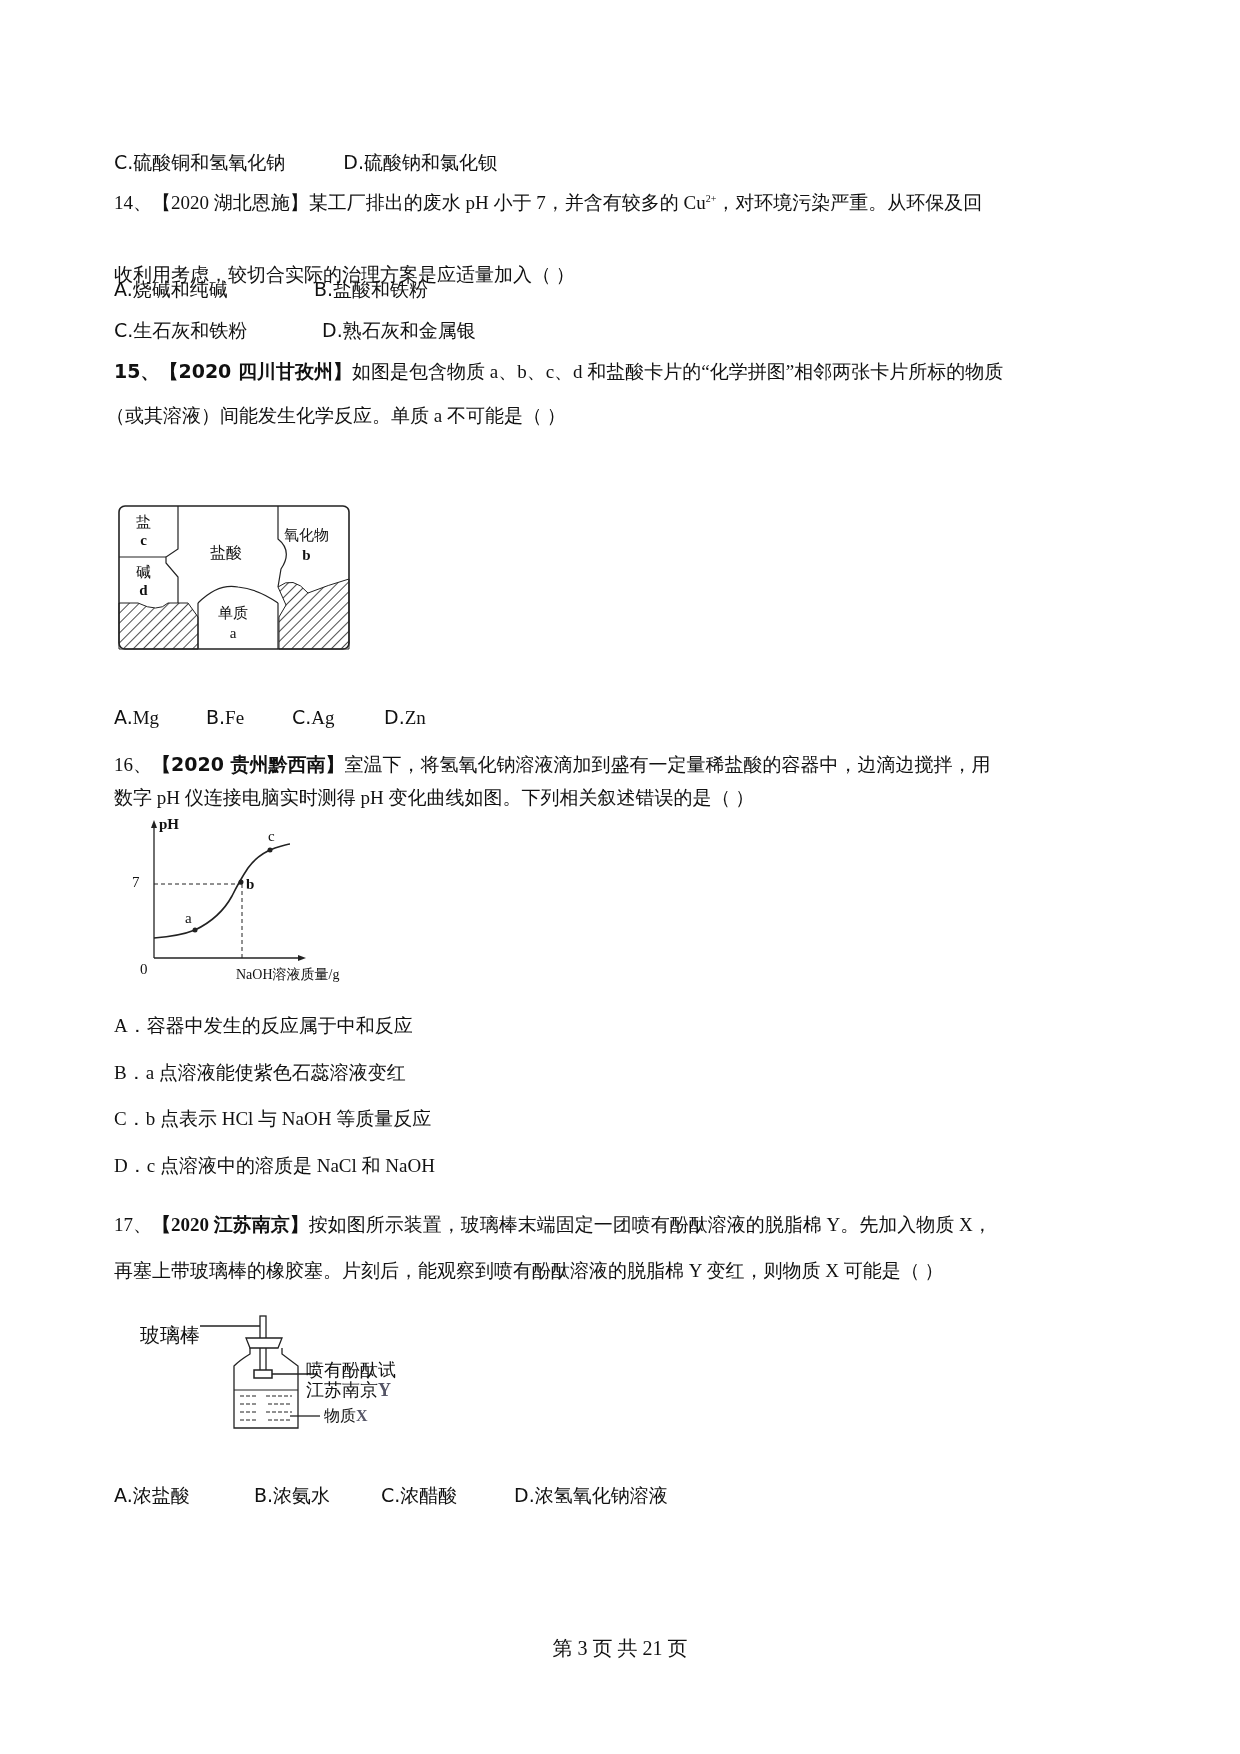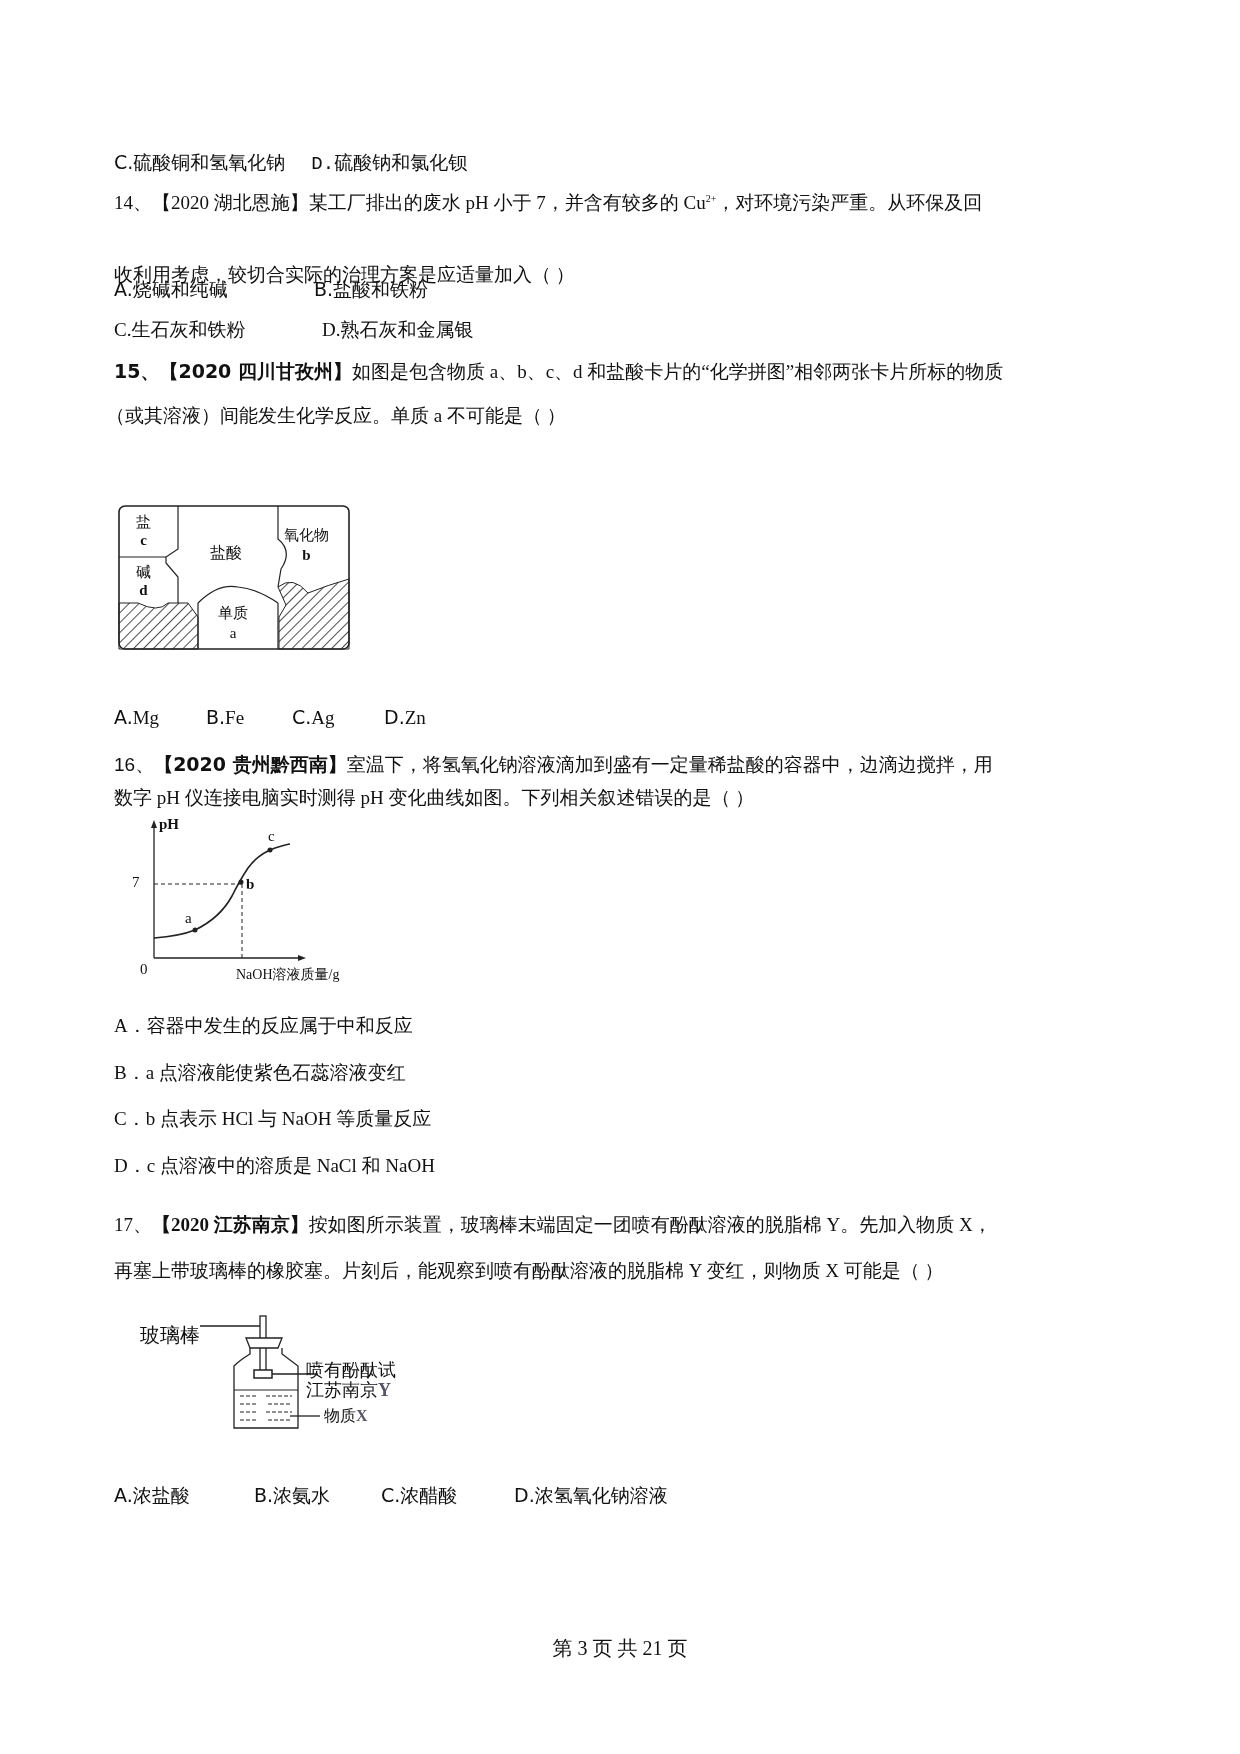--- a/index.html
+++ b/index.html
@@ -12,31 +12,31 @@
   sup { font-size:10px; vertical-align:top; position:relative; top:-4px; }
   .fig { position:absolute; }
   .footer { position:absolute; left:0; width:1240px; top:1635px; text-align:center;
             font-family:"Liberation Serif","DejaVu Serif",serif; font-size:20px; }
 </style>
 </head>
 <body>
 
 <div class="line" style="top:150px;">
   <span class="opt">C.硫酸铜和氢氧化钠</span>
-  <span class="opt" style="margin-left:20px;font-family:Liberation Mono, monospace;">D.硫酸钠和氯化钡</span>
+  <span class="opt" style="margin-left:52px;">D.硫酸钠和氯化钡</span>
 </div>
 
 <div class="line serif" style="top:191px;">
   <span>14、</span><span>【2020 湖北恩施】</span><span>某工厂排出的废水 pH 小于 7，并含有较多的 Cu</span><sup>2+</sup><span>，对环境污染严重。从环保及回</span>
 </div>
 <div class="line serif" style="top:236px;margin-top:27px;">收利用考虑，较切合实际的治理方案是应适量加入（     ）</div>
 <div class="line" style="top:277px;">
   <span class="opt" style="width:200px;">A.烧碱和纯碱</span><span class="opt">B.盐酸和铁粉</span>
 </div>
-<div class="line" style="top:318px;font-family:Liberation Serif, serif;">
+<div class="line" style="top:318px;">
   <span class="opt" style="width:208px;">C.生石灰和铁粉</span><span class="opt">D.熟石灰和金属银</span>
 </div>
 
 <div class="line serif" style="top:359px;">
   <span class="b" style="font-family:'DejaVu Sans',sans-serif;">15、</span><span class="b" style="font-family:'DejaVu Sans',sans-serif;">【2020 四川甘孜州】</span><span>如图是包含物质 a、b、c、d 和盐酸卡片的“化学拼图”相邻两张卡片所标的物质</span>
 </div>
 <div class="line serif" style="top:404px; left:106px;">（或其溶液）间能发生化学反应。单质 a 不可能是（     ）</div>
 
 <div class="fig" style="left:118px; top:505px; width:232px; height:145px;">
   <svg width="232" height="145" viewBox="0 0 232 145">
@@ -71,21 +71,21 @@
     <div>单质</div>
     <div class="serif">a</div>
   </div>
 </div>
 
 <div class="line" style="top:705px;">
   <span class="opt" style="width:92px;"><span>A.</span><span class="serif">Mg</span></span><span class="opt" style="width:86px;"><span>B.</span><span class="serif">Fe</span></span><span class="opt" style="width:92px;"><span>C.</span><span class="serif">Ag</span></span><span class="opt"><span>D.</span><span class="serif">Zn</span></span>
 </div>
 
 <div class="line serif" style="top:752px;">
-  <span style="font-family:Liberation Sans, sans-serif;">16、</span><span class="b" style="font-family:'DejaVu Sans',sans-serif;">【2020 贵州黔西南】</span><span>室温下，将氢氧化钠溶液滴加到盛有一定量稀盐酸的容器中，边滴边搅拌，用</span>
+  <span style="font-family:Liberation Serif, serif;">16、</span><span class="b" style="font-family:'DejaVu Sans',sans-serif;">【2020 贵州黔西南】</span><span>室温下，将氢氧化钠溶液滴加到盛有一定量稀盐酸的容器中，边滴边搅拌，用</span>
 </div>
 <div class="line serif" style="top:786px;">数字 pH 仪连接电脑实时测得 pH 变化曲线如图。下列相关叙述错误的是（       ）</div>
 
 <div class="fig" style="left:140px; top:818px; width:250px; height:170px;">
   <svg width="250" height="170" viewBox="0 0 250 170">
     <line x1="14" y1="140" x2="14" y2="6" stroke="#222" stroke-width="1.3"></line>
     <polygon points="11,10 14,2 17,10" fill="#222"></polygon>
     <line x1="14" y1="140" x2="162" y2="140" stroke="#222" stroke-width="1.3"></line>
     <polygon points="158,137 166,140 158,143" fill="#222"></polygon>
     <line x1="14" y1="66" x2="102" y2="66" stroke="#222" stroke-width="1" stroke-dasharray="4,3"></line>

